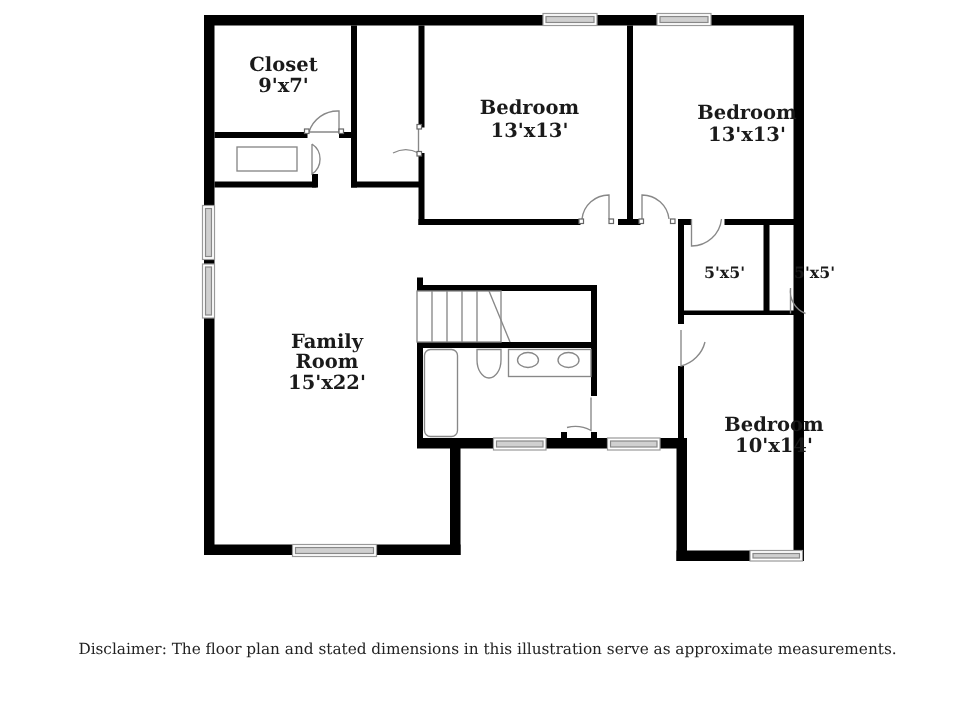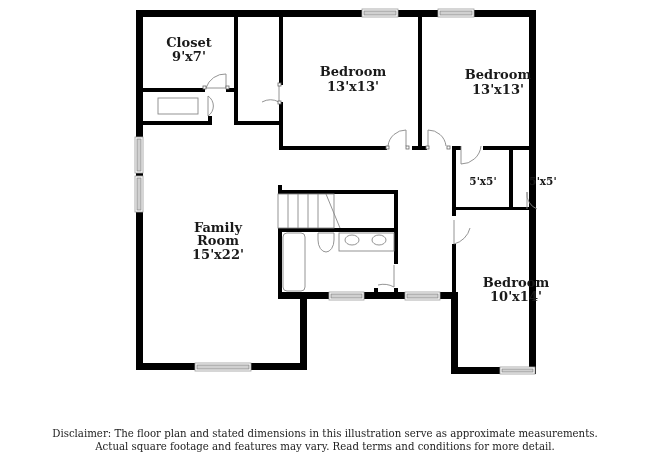--- a/index.html
+++ b/index.html
@@ -137,14 +137,13 @@
     <text class="room-label lbl-big" x="218" y="245"><tspan>Room</tspan></text>
     <text class="room-label lbl-big" x="218" y="259"><tspan>15'x22'</tspan></text>
 
     <text class="room-label lbl-big" x="516" y="287"><tspan>Bedroom</tspan></text>
     <text class="room-label lbl-big" x="516" y="301"><tspan>10'x14'</tspan></text>
   </g>
 </svg>
 
 <div id="disclaimer">
   <div>Disclaimer: The floor plan and stated dimensions in this illustration serve as approximate measurements.</div>
-  <div>Actual square footage and features may vary. Read terms and conditions for more detail.</div>
 </div>
 
 </body></html>

